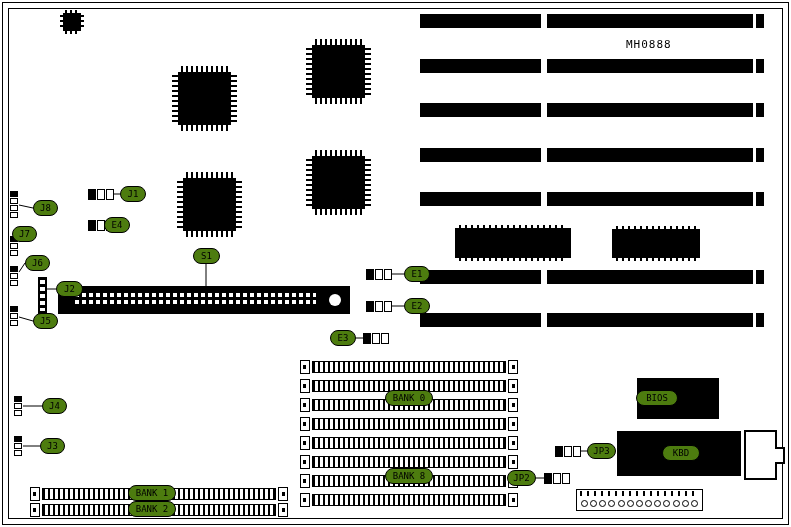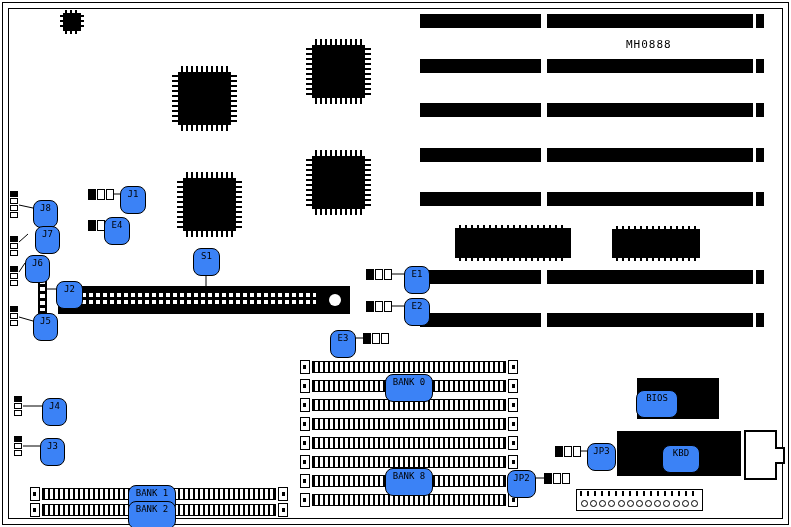--- a/index.html
+++ b/index.html
@@ -89,21 +89,21 @@
   .pwr .ticks { position: absolute; left: 3px; right: 3px; top: 1px; height: 5px;
     background: repeating-linear-gradient(90deg, #000 0 2px, transparent 2px 7px); }
   .pwr .holes { position: absolute; left: 4px; right: 4px; bottom: 2px; height: 9px;
     display: flex; justify-content: space-between; align-items: center; }
   .pwr .holes i { width: 7px; height: 7px; border: 1px solid #000; border-radius: 50%; background: #fff; }
 
   
   .pn { position: absolute; left: 626px; top: 38px; font-size: 11px; letter-spacing: 1px; }
 
   
-  .callout { position: absolute; height: 28px; border: 1px solid #000; border-radius: 8px; background: #3b82f6;
+  .callout { position: absolute; height: 16px; border: 1px solid #000; border-radius: 8px; background: #4d7c0f;
     font-size: 9px; line-height: 14px; text-align: center; z-index: 6; white-space: nowrap; }
   .callout.wide { width: 48px; }
 
   .leads { position: absolute; left: 0; top: 0; z-index: 5; pointer-events: none; }
 </style>
 </head>
 <body>
 
 <div class="board">
 
@@ -356,32 +356,32 @@
       <line x1="23" y1="406" x2="42" y2="406"></line>
       <line x1="23" y1="446" x2="40" y2="446"></line>
       <line x1="581" y1="451" x2="587" y2="451"></line>
       <line x1="536" y1="478" x2="544" y2="478"></line>
     </g>
   </svg>
 
   <div class="callout" style="left:120px;top:186px;width:26px">J1</div>
   <div class="callout" style="left:104px;top:217px;width:26px">E4</div>
   <div class="callout" style="left:33px;top:200px;width:25px">J8</div>
-  <div class="callout" style="left:35px;top:226px;width:25px">J7</div>
+  <div class="callout" style="left:12px;top:226px;width:25px">J7</div>
   <div class="callout" style="left:25px;top:255px;width:25px">J6</div>
   <div class="callout" style="left:56px;top:281px;width:27px">J2</div>
   <div class="callout" style="left:33px;top:313px;width:25px">J5</div>
   <div class="callout" style="left:193px;top:248px;width:27px">S1</div>
   <div class="callout" style="left:404px;top:266px;width:26px">E1</div>
   <div class="callout" style="left:404px;top:298px;width:26px">E2</div>
   <div class="callout" style="left:330px;top:330px;width:26px">E3</div>
   <div class="callout" style="left:42px;top:398px;width:25px">J4</div>
   <div class="callout" style="left:40px;top:438px;width:25px">J3</div>
   <div class="callout" style="left:587px;top:443px;width:29px">JP3</div>
   <div class="callout" style="left:507px;top:470px;width:29px">JP2</div>
-  <div class="callout wide" style="left:385px;top:374px">BANK 0</div>
+  <div class="callout wide" style="left:385px;top:390px">BANK 0</div>
   <div class="callout wide" style="left:385px;top:468px">BANK 8</div>
   <div class="callout wide" style="left:128px;top:485px">BANK 1</div>
   <div class="callout wide" style="left:128px;top:501px">BANK 2</div>
   <div class="callout" style="left:636px;top:390px;width:42px">BIOS</div>
   <div class="callout" style="left:662px;top:445px;width:38px">KBD</div>
 
 </div>
 
 </body></html>

